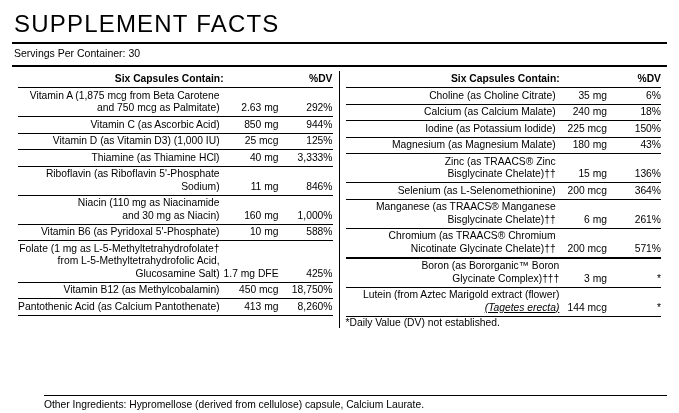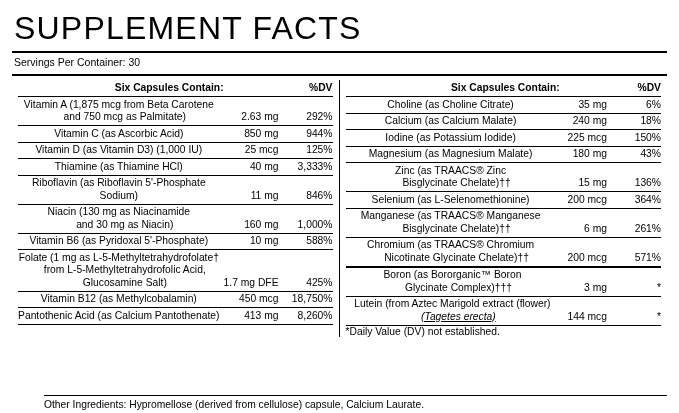--- a/index.html
+++ b/index.html
@@ -15,21 +15,21 @@
     color: #000000;
     overflow: hidden;
   }
   .panel {
     position: relative;
     width: 679px;
     height: 413px;
     padding: 8px 12px 0 12px;
   }
   .title {
-    font-size: 32px;
+    font-size: 24px;
     letter-spacing: 1.2px;
     font-weight: 400;
     margin: 2px 0 4px 2px;
     font-family: "Liberation Sans", sans-serif;
   }
   .rule-thick {
     border-top: 2px solid #000;
     margin: 2px 0 3px 0;
   }
   .serving {
@@ -61,21 +61,21 @@
     white-space: nowrap;
   }
   thead th.amt { text-align: right; }
   thead th.dv { text-align: right; width: 46px; }
   tbody td {
     padding: 1.5px 0 1.5px 0;
     border-bottom: 1px solid #000;
     vertical-align: bottom;
     line-height: 12.5px;
   }
-  tbody td.name { text-align: center; padding-right: 4px; }
+  tbody td.name { text-align: right; padding-right: 4px; }
   tbody td.amt { text-align: right; white-space: nowrap; padding-right: 8px; }
   tbody td.dv  { text-align: right; white-space: nowrap; width: 46px; }
   tr.nb td { border-bottom: none; }
   .indent { display: block; padding-left: 12px; }
   .indent2 { display: block; padding-left: 12px; }
   .footnote {
     font-size: 10.3px;
     padding-top: 0;
   }
   .sep-thick { border-top: 2px solid #000; }
@@ -141,21 +141,21 @@
             <td class="amt">40 mg</td>
             <td class="dv">3,333%</td>
           </tr>
           <tr>
             <td class="name">Riboflavin (as Riboflavin 5'-Phosphate Sodium)</td>
             <td class="amt">11 mg</td>
             <td class="dv">846%</td>
           </tr>
           <tr>
             <td class="name">
-              <span>Niacin (130 mg as Niacinamide</span>
+              <span>Niacin (110 mg as Niacinamide</span>
               <span class="indent">and 30 mg as Niacin)</span>
             </td>
             <td class="amt">160 mg</td>
             <td class="dv">1,000%</td>
           </tr>
           <tr>
             <td class="name">Vitamin B6 (as Pyridoxal 5'-Phosphate)</td>
             <td class="amt">10 mg</td>
             <td class="dv">588%</td>
           </tr>

